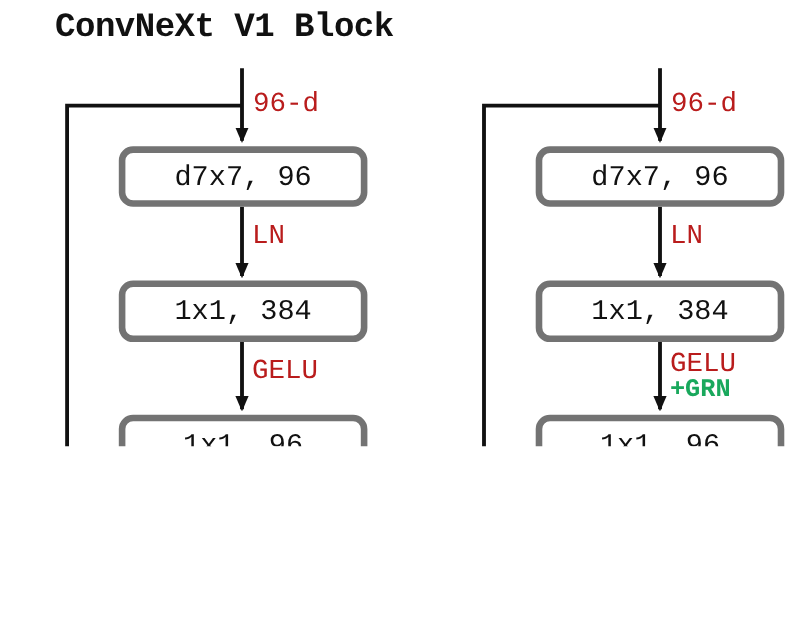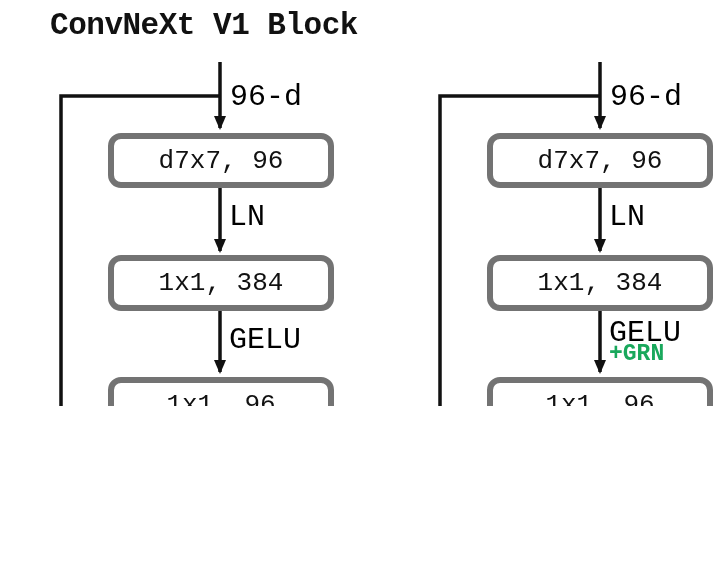--- a/index.html
+++ b/index.html
@@ -22,21 +22,21 @@
   .title.v2{left:378px;width:336px;}
   .op-box{
     position:absolute;width:226px;height:55px;
     border:6px solid #737373;border-radius:13px;
     background:#ffffff;
     display:flex;align-items:center;justify-content:center;
     font-size:26px;color:#111111;
     box-sizing:border-box;
   }
   .edge-label{
-    position:absolute;font-size:30px;color:#000000;white-space:nowrap;line-height:1.0;
+    position:absolute;font-size:25px;color:#b91c1c;white-space:nowrap;line-height:1.0;
   }
   .edge-label.bold-red{color:#e62129;font-weight:700;font-size:23px;}
   .edge-label.bold-green{color:#19a85c;font-weight:700;font-size:23px;}
 </style>
 </head>
 <body>
 
 <div class="figure">
 
   <svg class="connector-layer" width="720" height="577" viewBox="0 0 720 577" xmlns="http://www.w3.org/2000/svg">

